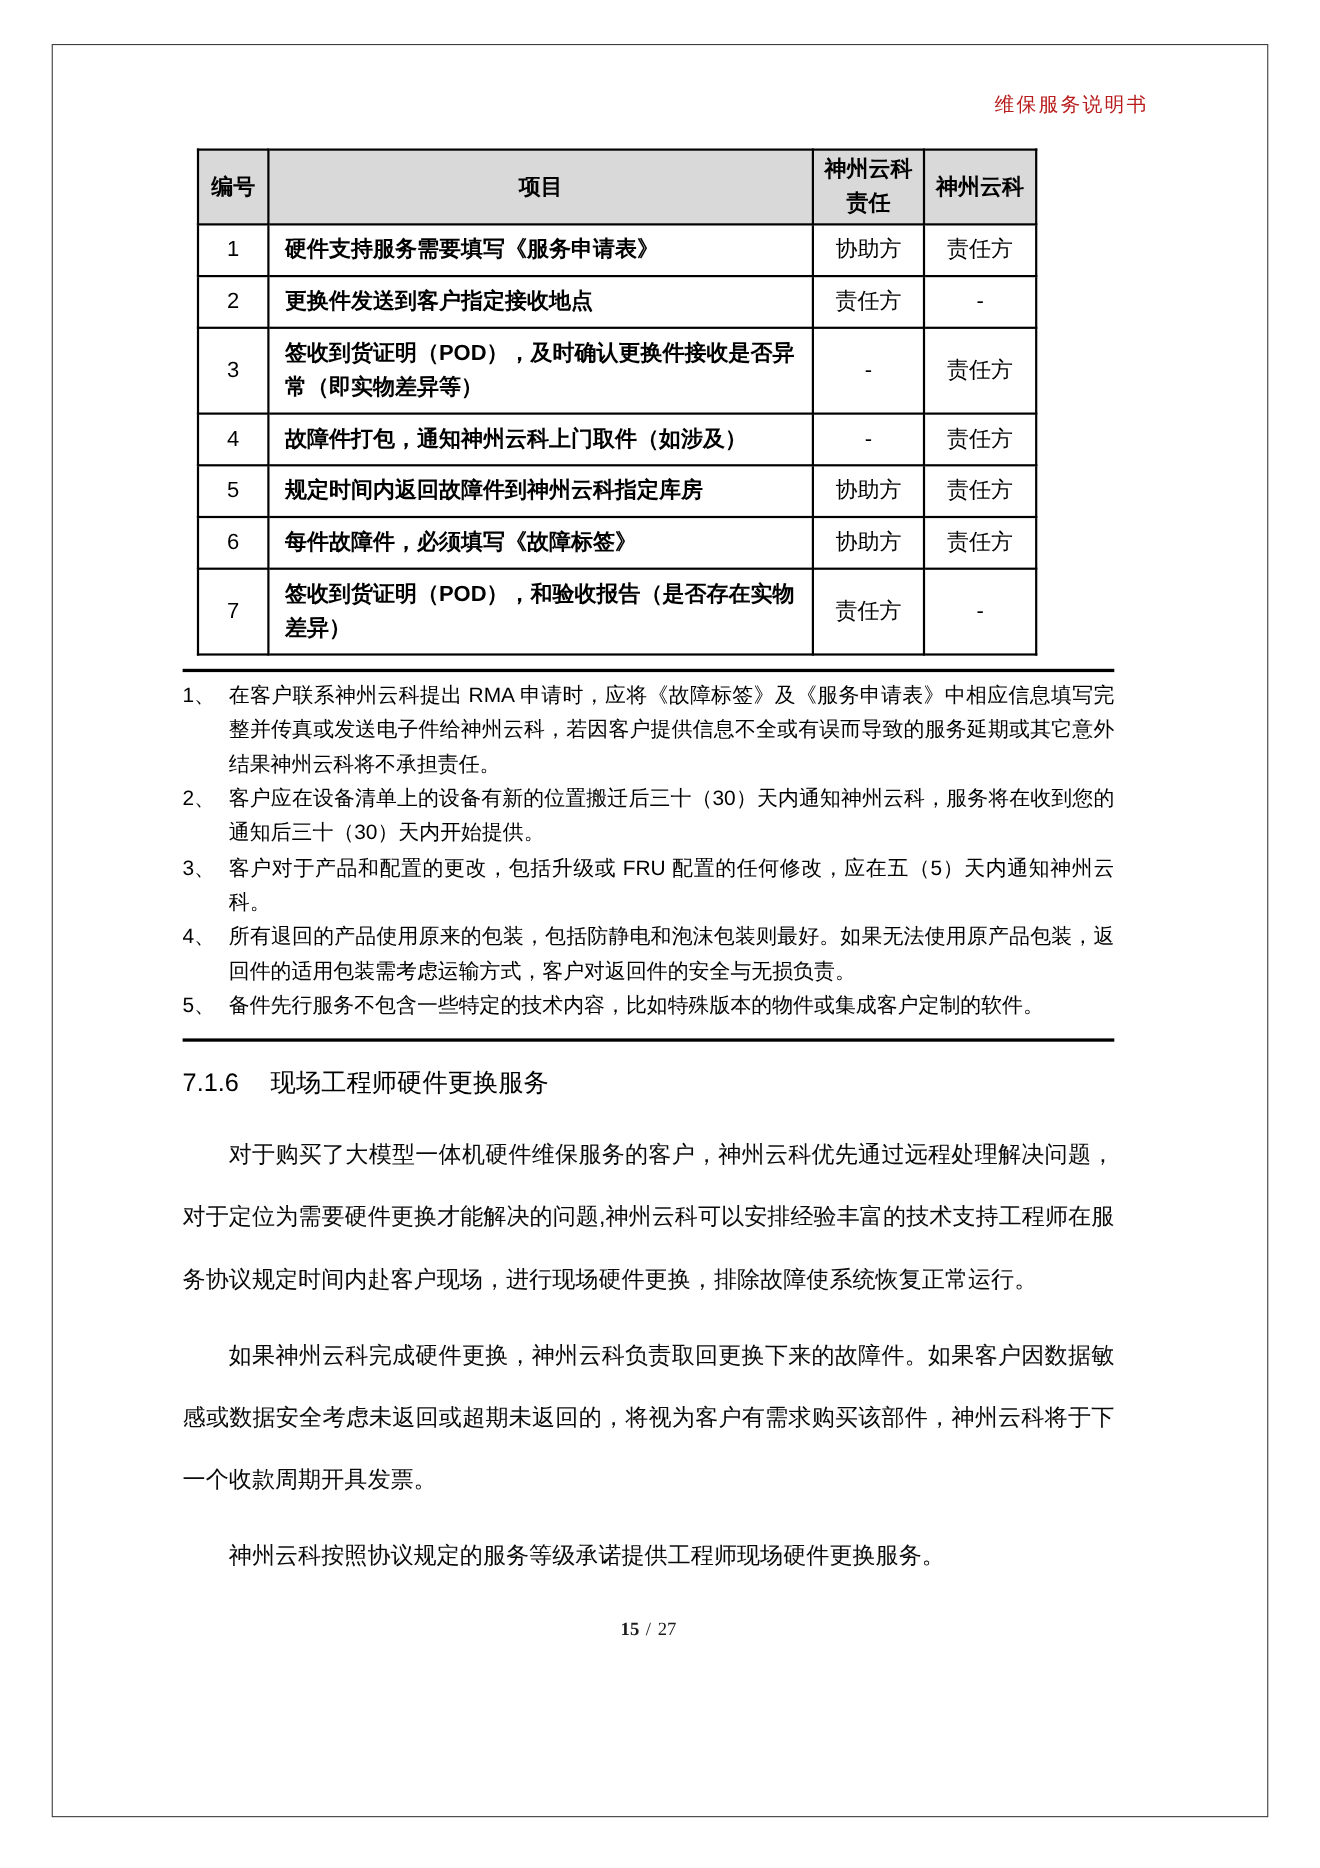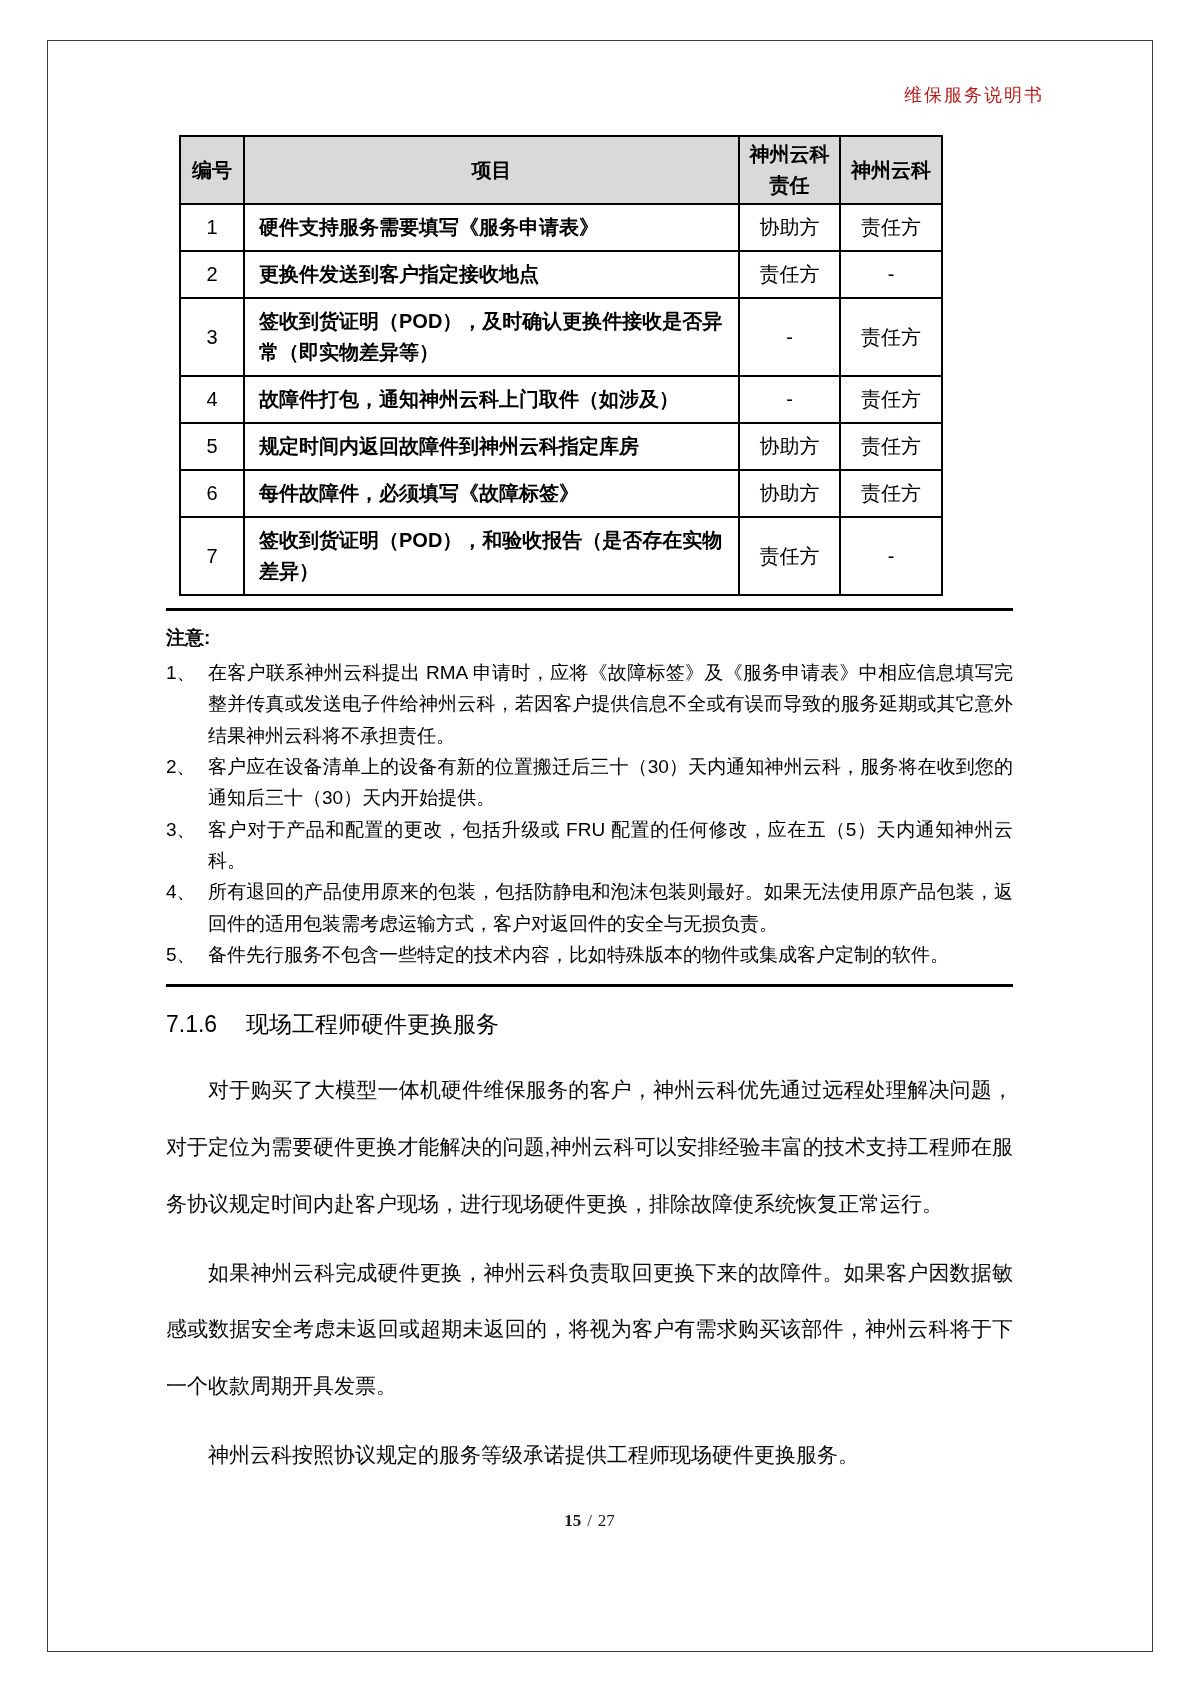--- a/index.html
+++ b/index.html
@@ -196,21 +196,20 @@
             <td class="cell-no">7</td>
             <td class="cell-item">签收到货证明（POD），和验收报告（是否存在实物差异）</td>
             <td class="cell-vendor">责任方</td>
             <td class="cell-cust">-</td>
           </tr>
         </tbody>
       </table>
 
       <hr class="rule rule-after-table">
 
-      <p class="notes-label">注意:</p>
 
       <div class="notes">
         <div class="note-item">
           <span class="note-num">1、</span>
           <span class="note-text">在客户联系神州云科提出 RMA 申请时，应将《故障标签》及《服务申请表》中相应信息填写完整并传真或发送电子件给神州云科，若因客户提供信息不全或有误而导致的服务延期或其它意外结果神州云科将不承担责任。</span>
         </div>
         <div class="note-item">
           <span class="note-num">2、</span>
           <span class="note-text">客户应在设备清单上的设备有新的位置搬迁后三十（30）天内通知神州云科，服务将在收到您的通知后三十（30）天内开始提供。</span>
         </div>

